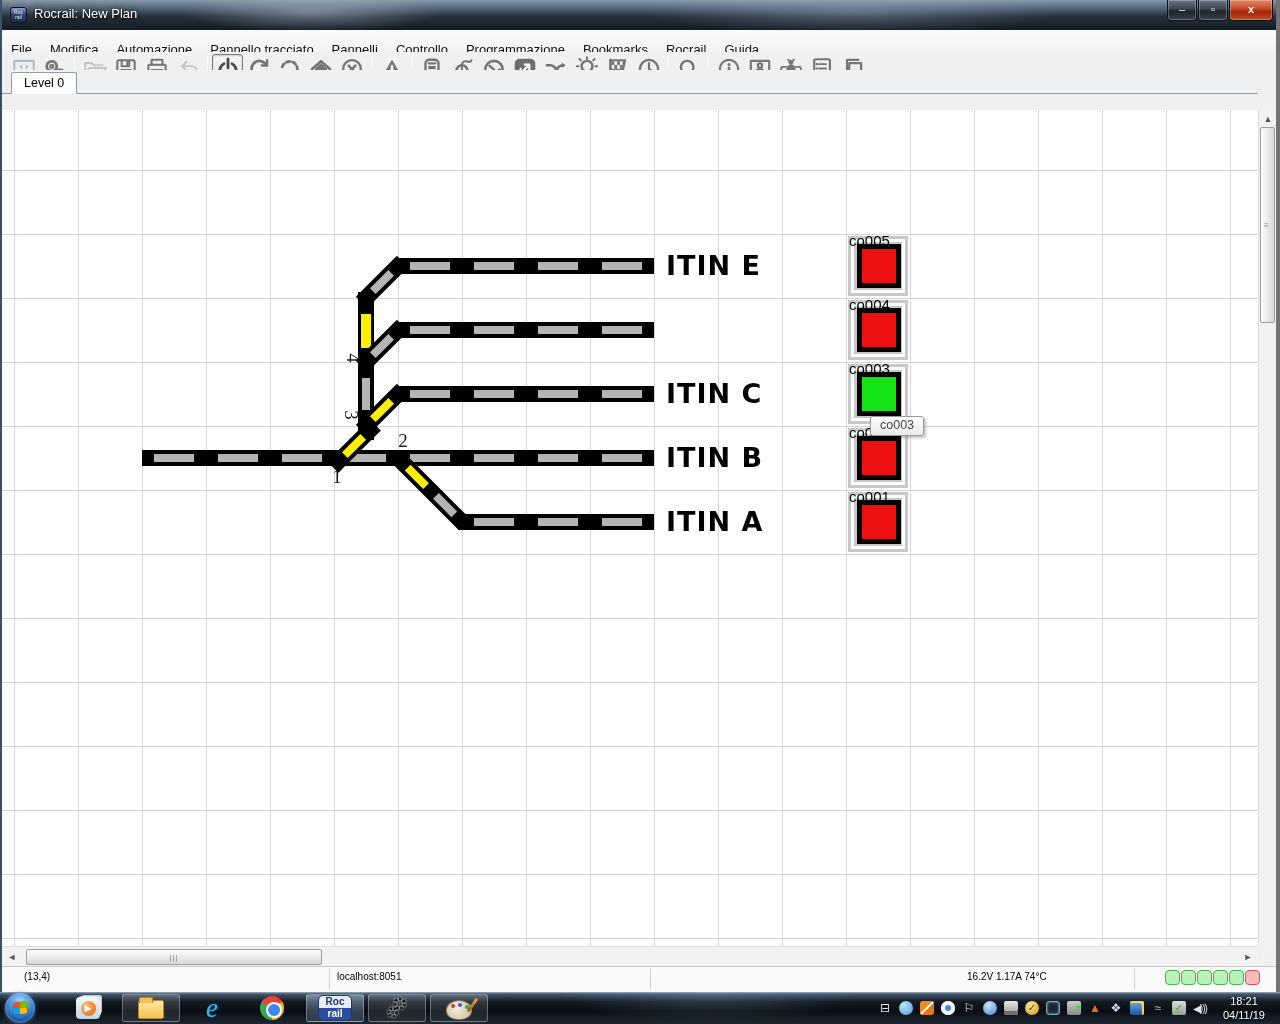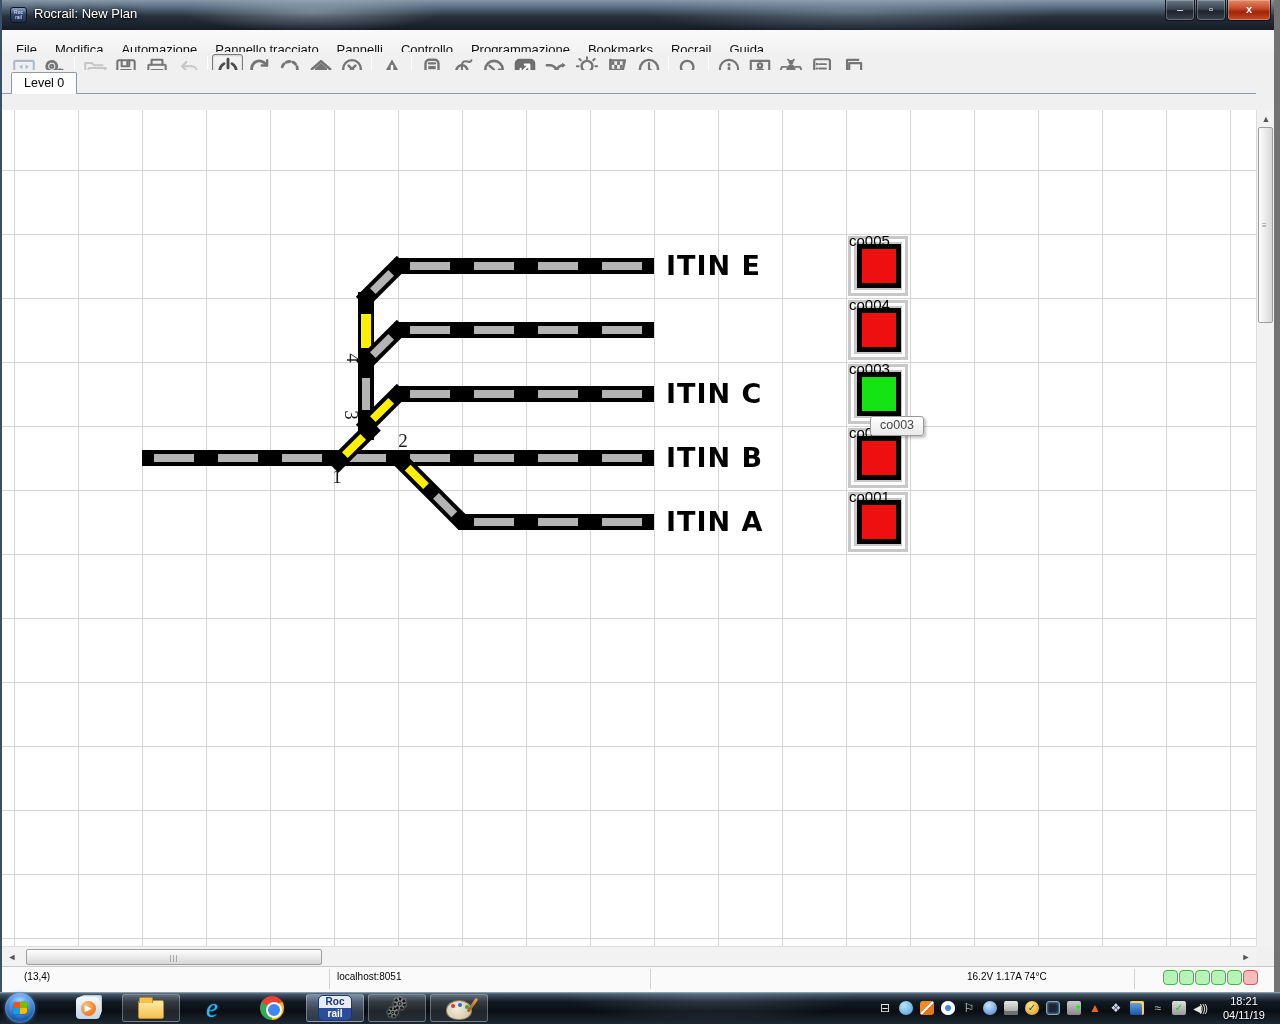--- a/index.html
+++ b/index.html
@@ -3,21 +3,21 @@
 <meta charset="utf-8">
 <style>
   * { margin:0; padding:0; box-sizing:border-box; }
   html,body { width:1280px; height:1024px; overflow:hidden; background:#000;
               font-family:"Liberation Sans","DejaVu Sans",sans-serif; }
   .abs { position:absolute; }
 
   
   #screen { position:relative; width:1280px; height:1024px; }
   #window { position:absolute; inset:0 0 32px 0; background:#f0f0f0;
-            border-left:2px solid #39506b; border-right:6px solid #737373;text-decoration:underline; }
+            border-left:2px solid #39506b; border-right:4px solid #737373;text-decoration:underline; }
 
   
   #titlebar { position:absolute; left:0; right:0; top:0; height:30px;
     background:linear-gradient(180deg,#8798a8 0%,#55releasing 0%,#4f6175 30%,#27313c 55%,#141b24 100%);
     background:linear-gradient(180deg,#8798a8 0%,#4f6175 30%,#27313c 55%,#141b24 100%);
     overflow:hidden; }
   #titlebar .sheen { position:absolute; left:180px; top:-8px; width:260px; height:40px;
     background:radial-gradient(ellipse at center,rgba(190,205,220,.45),transparent 70%); }
   #titlebar .sheen2 { position:absolute; left:640px; top:-10px; width:420px; height:44px;
     background:radial-gradient(ellipse at center,rgba(170,190,210,.35),transparent 70%); }
@@ -30,21 +30,21 @@
   .winbtn { width:30px; height:21px; border:1px solid #0d141c; border-top:none;
     background:linear-gradient(180deg,#6b7886 0%,#3a4450 45%,#1d242d 55%,#39434e 100%);
     border-radius:0 0 4px 4px; margin-left:1px; color:#fff; text-align:center;
     font-size:11px; line-height:19px; box-shadow:inset 0 0 0 1px rgba(255,255,255,.25); }
   .winbtn.close { width:44px;
     background:linear-gradient(180deg,#e08a68 0%,#c94f2f 40%,#a02407 60%,#c4502a 100%); font-weight:bold; }
 
   
   #menubar { position:absolute; left:0; right:0; top:30px; height:40px;
     background:linear-gradient(#fafafa,#ececec); display:flex; align-items:center;
-    padding-left:5px; border-bottom:1px solid #e2e2e2; }
+    border-bottom:1px solid #e2e2e2; }
   .menu-item { font-size:13px; color:#111; padding:2px 9px; }
 
   
   #toolbar { position:absolute; left:0; right:0; top:52px; height:34px;
     background:#f0f0f0; display:flex; align-items:center; padding-left:6px;
     border-bottom:1px solid #dadada; }
   .tbtn { width:31px; height:30px; display:flex; align-items:center; justify-content:center;
     border:1px solid transparent; border-radius:3px; flex:0 0 auto; }
   .tbtn.pressed { border-color:#7a7a7a; background:linear-gradient(#f7f7f7,#e3e3e3);
     box-shadow:inset 0 1px 2px rgba(0,0,0,.18); }

